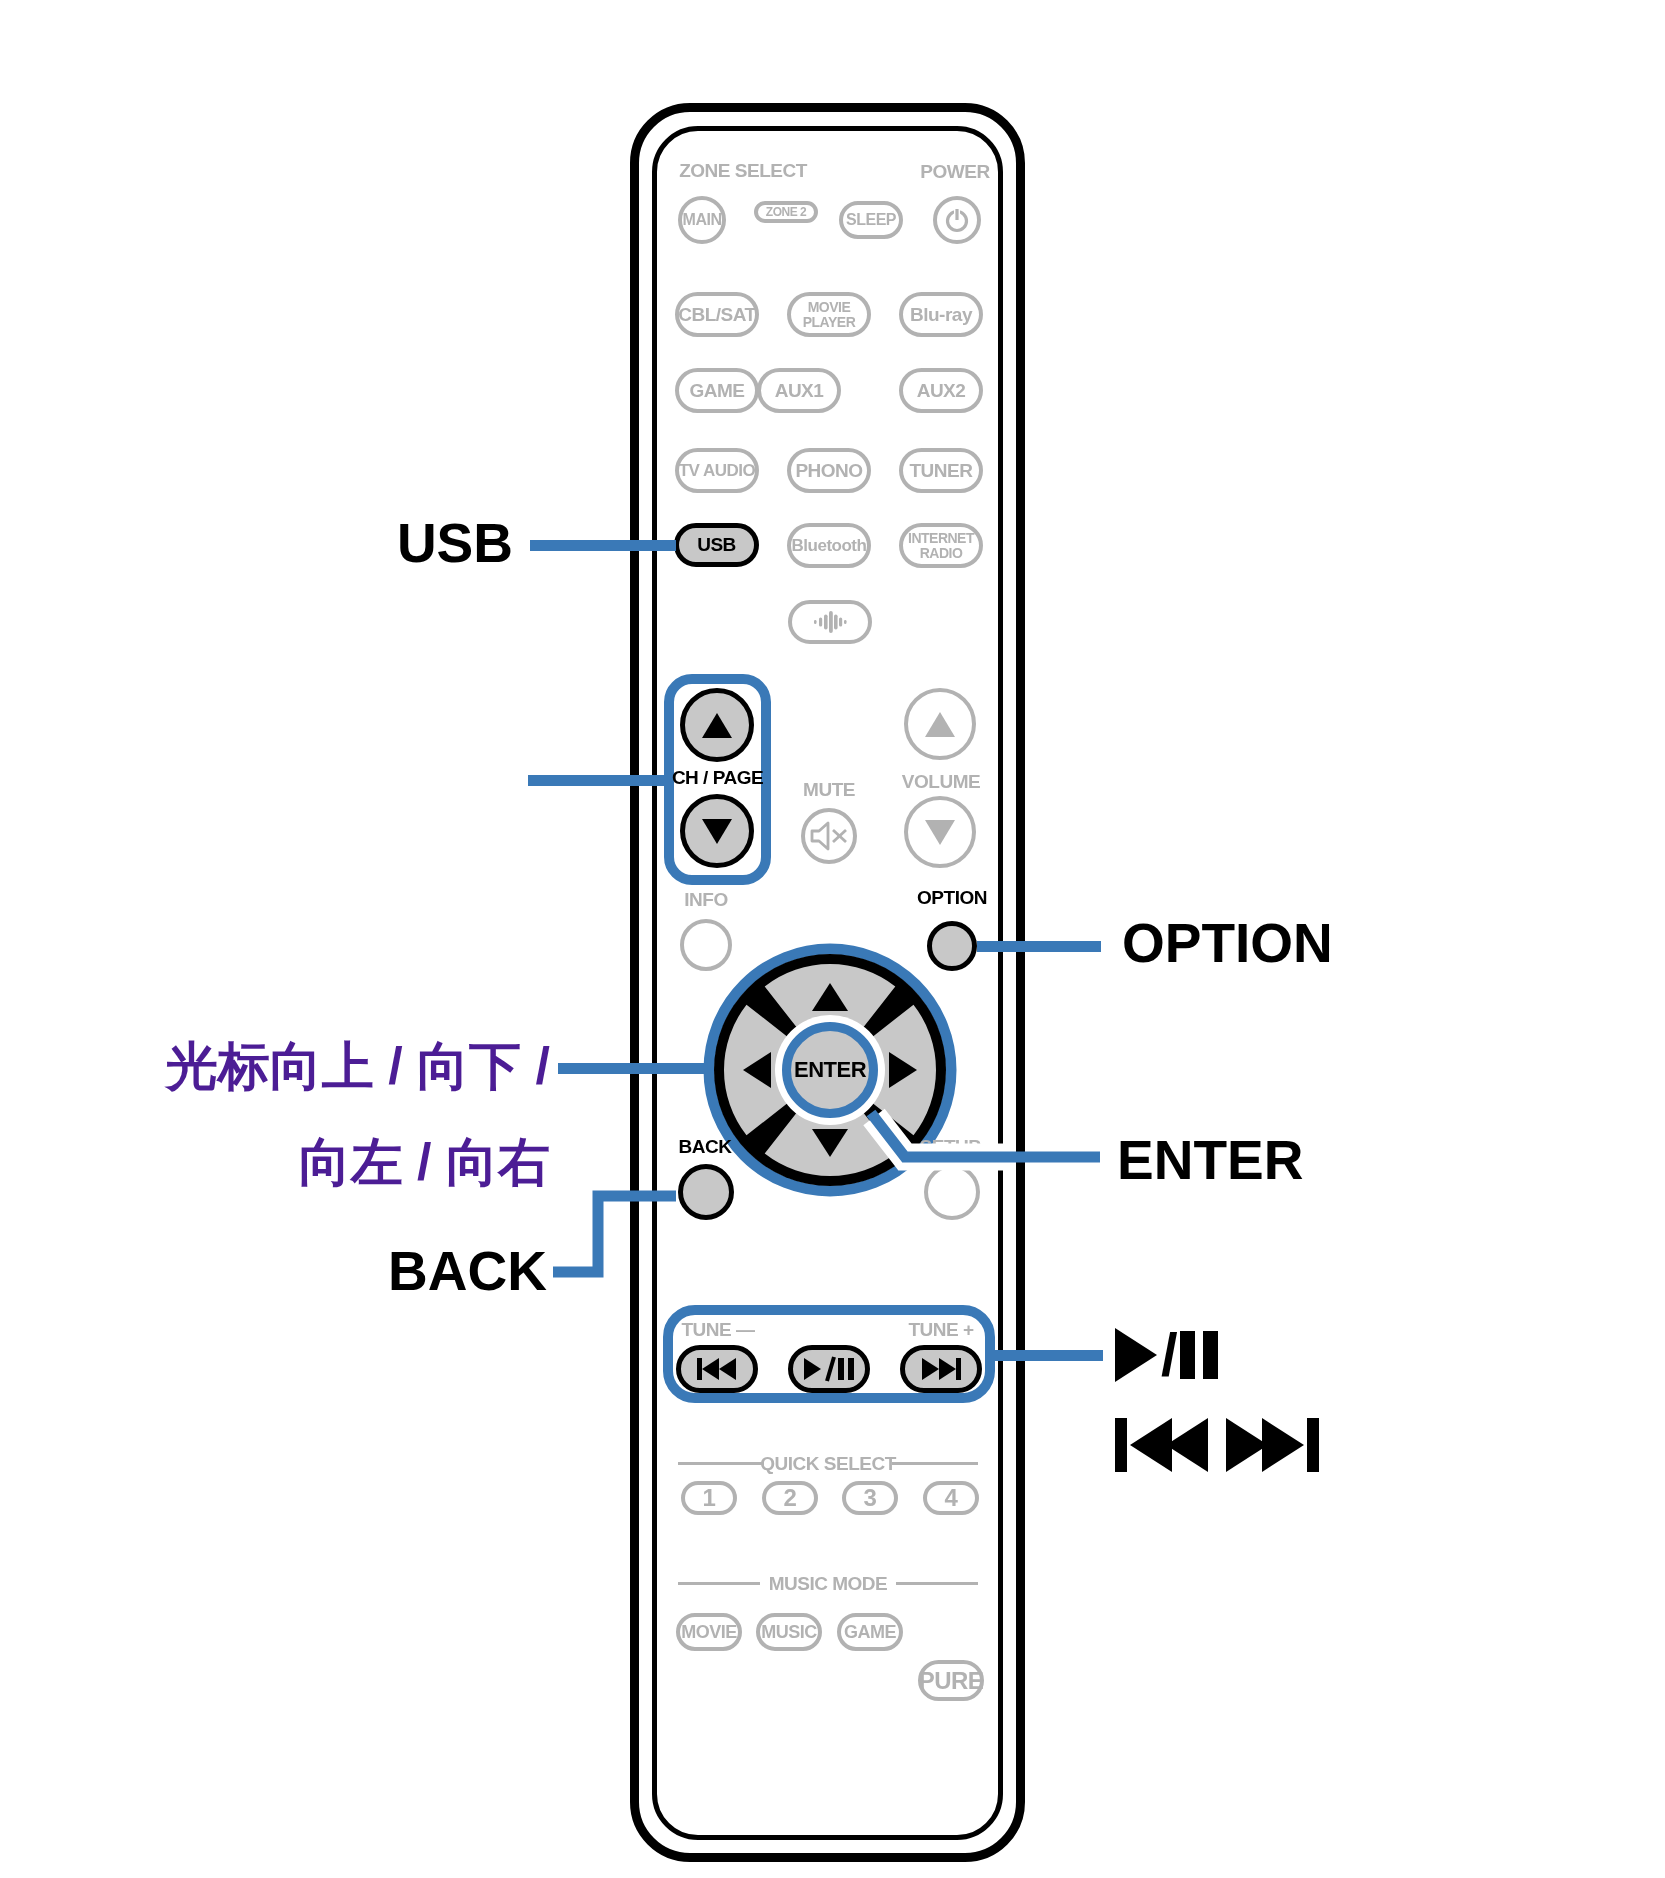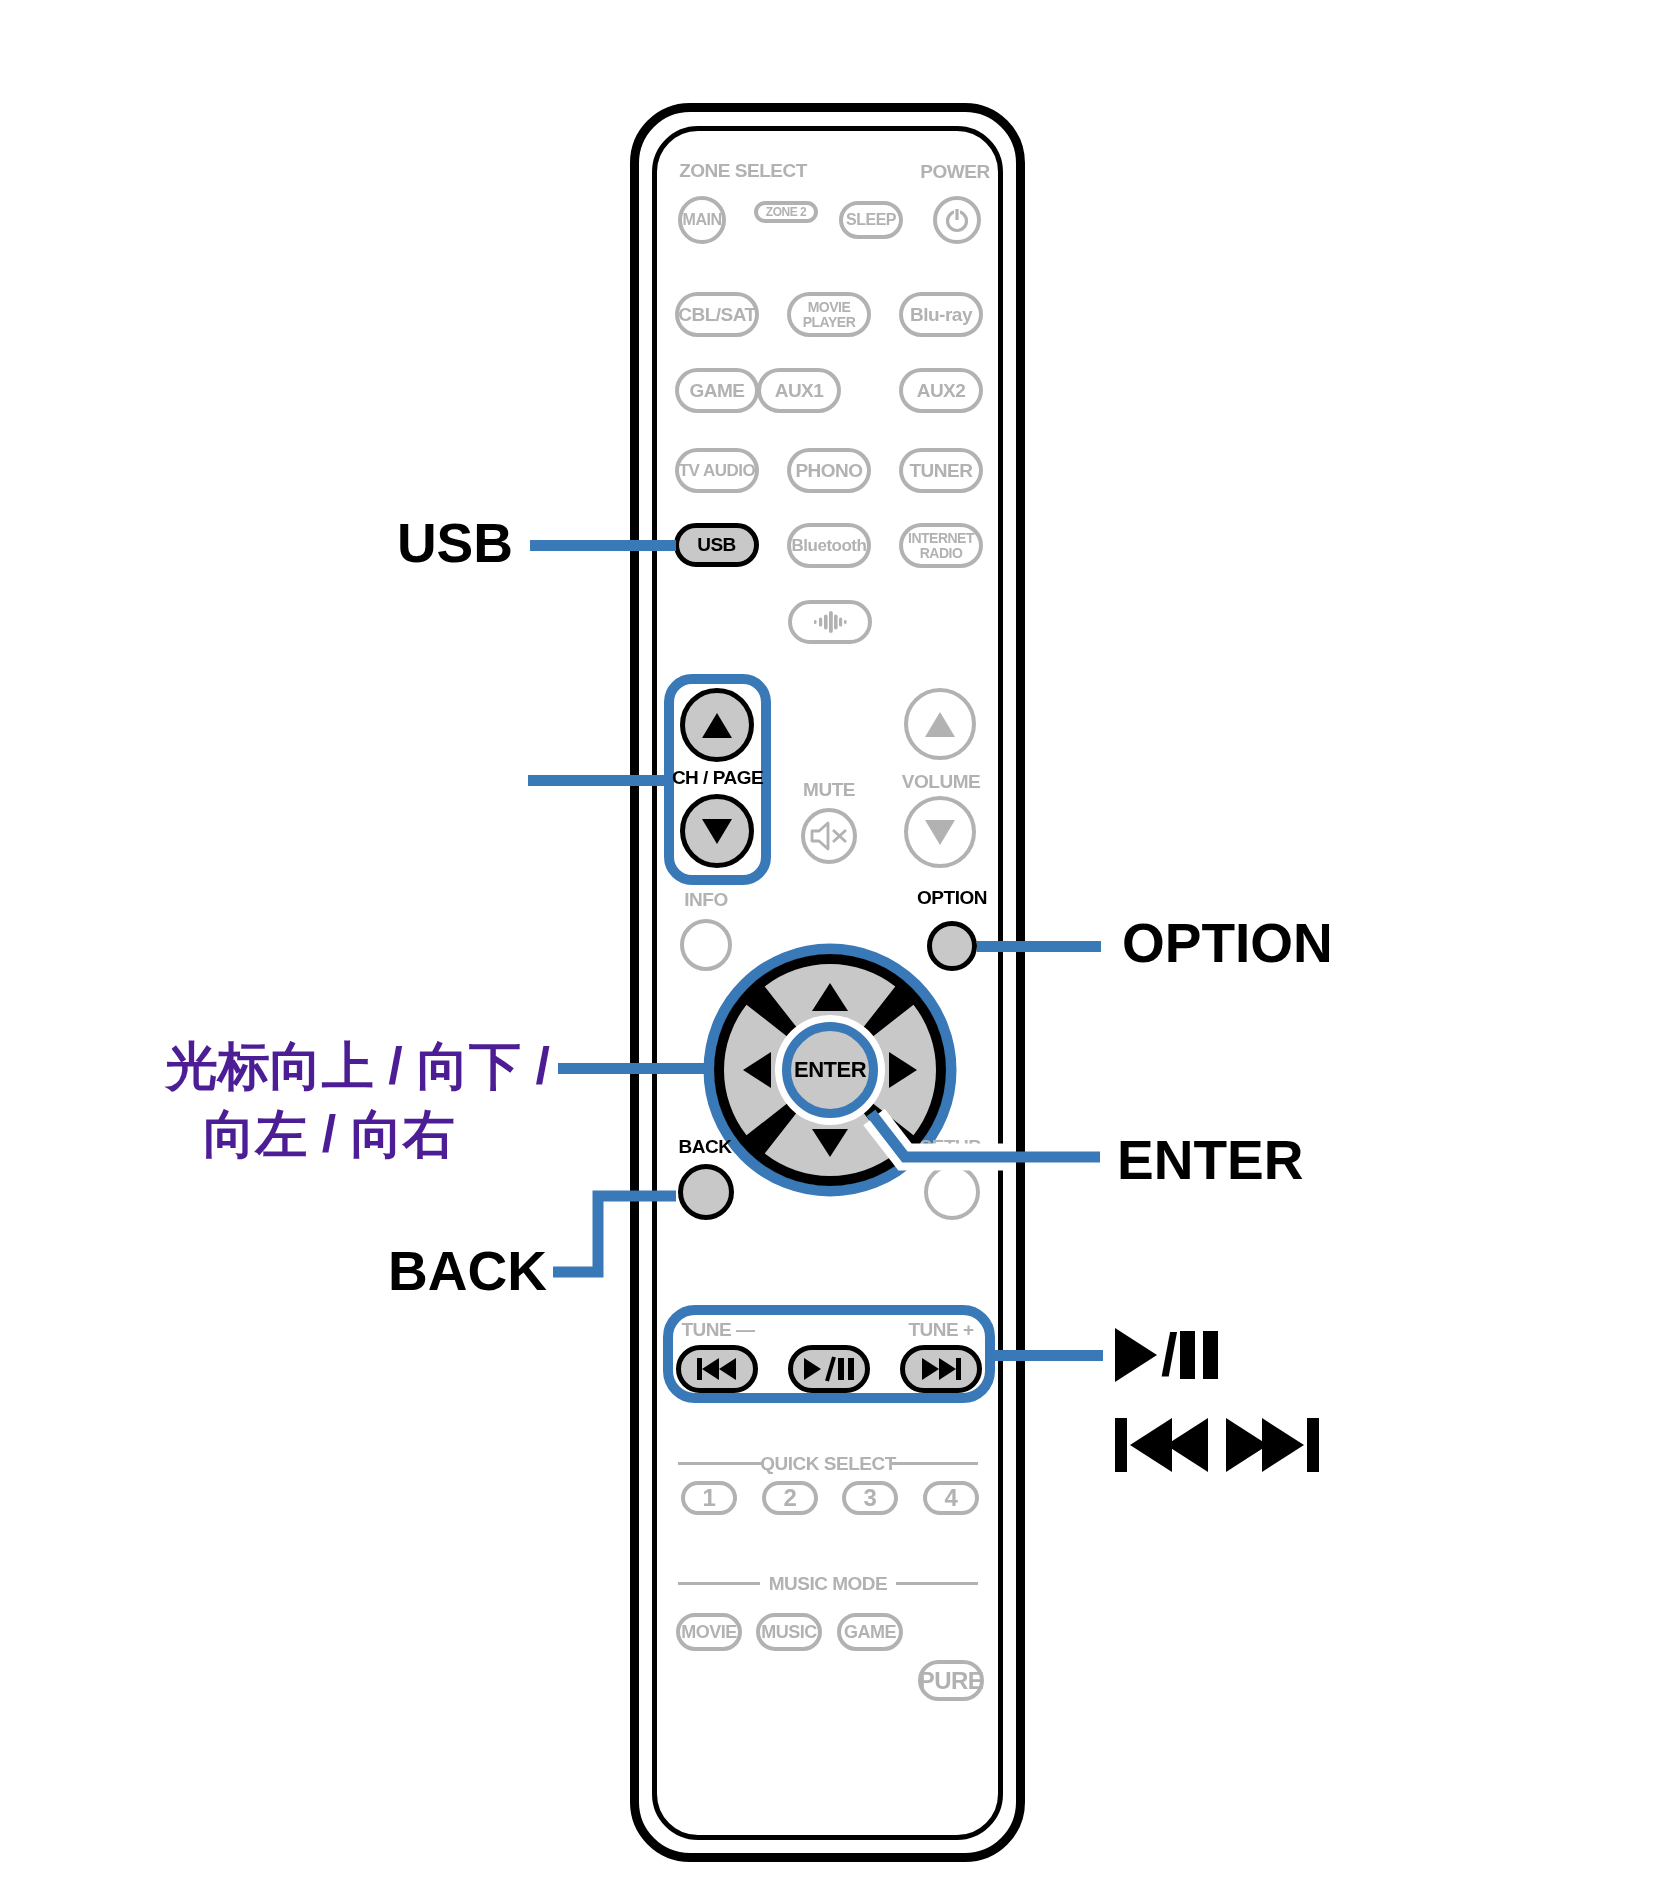--- a/index.html
+++ b/index.html
@@ -213,21 +213,21 @@
 
     <path d="M 874 1117 L 905 1157 L 1007 1157" fill="none" stroke="#ffffff" stroke-width="27"></path>
     <path d="M 871 1113 L 905 1157 L 1100 1157" fill="none" stroke="#3a79b7" stroke-width="11"></path>
   </svg>
 
   <div class="abs co right" style="left:313px;top:512px;width:200px;height:62px;">USB</div>
 
 
   <div class="abs" style="left:60px;top:1033px;width:490px;height:140px;">
     <div class="zh" style="text-align:right;line-height:66px;">光标向上 / 向下 /</div>
-    <div class="zh" style="text-align:center;padding-left:48px;line-height:70px;">向左 / 向右</div>
+    <div class="zh" style="text-align:right;padding-left:48px;line-height:70px;margin-top:28px;">向左 / 向右</div>
   </div>
 
   <div class="abs co right" style="left:347px;top:1240px;width:200px;height:62px;">BACK</div>
 
   <div class="abs co" style="left:1122px;top:912px;width:320px;height:62px;">OPTION</div>
 
   <div class="abs co" style="left:1117px;top:1129px;width:320px;height:62px;">ENTER</div>
 
   <div class="abs co" style="left:1115px;top:1326px;width:300px;height:58px;">
     <span class="tri tri-r-big"></span>

